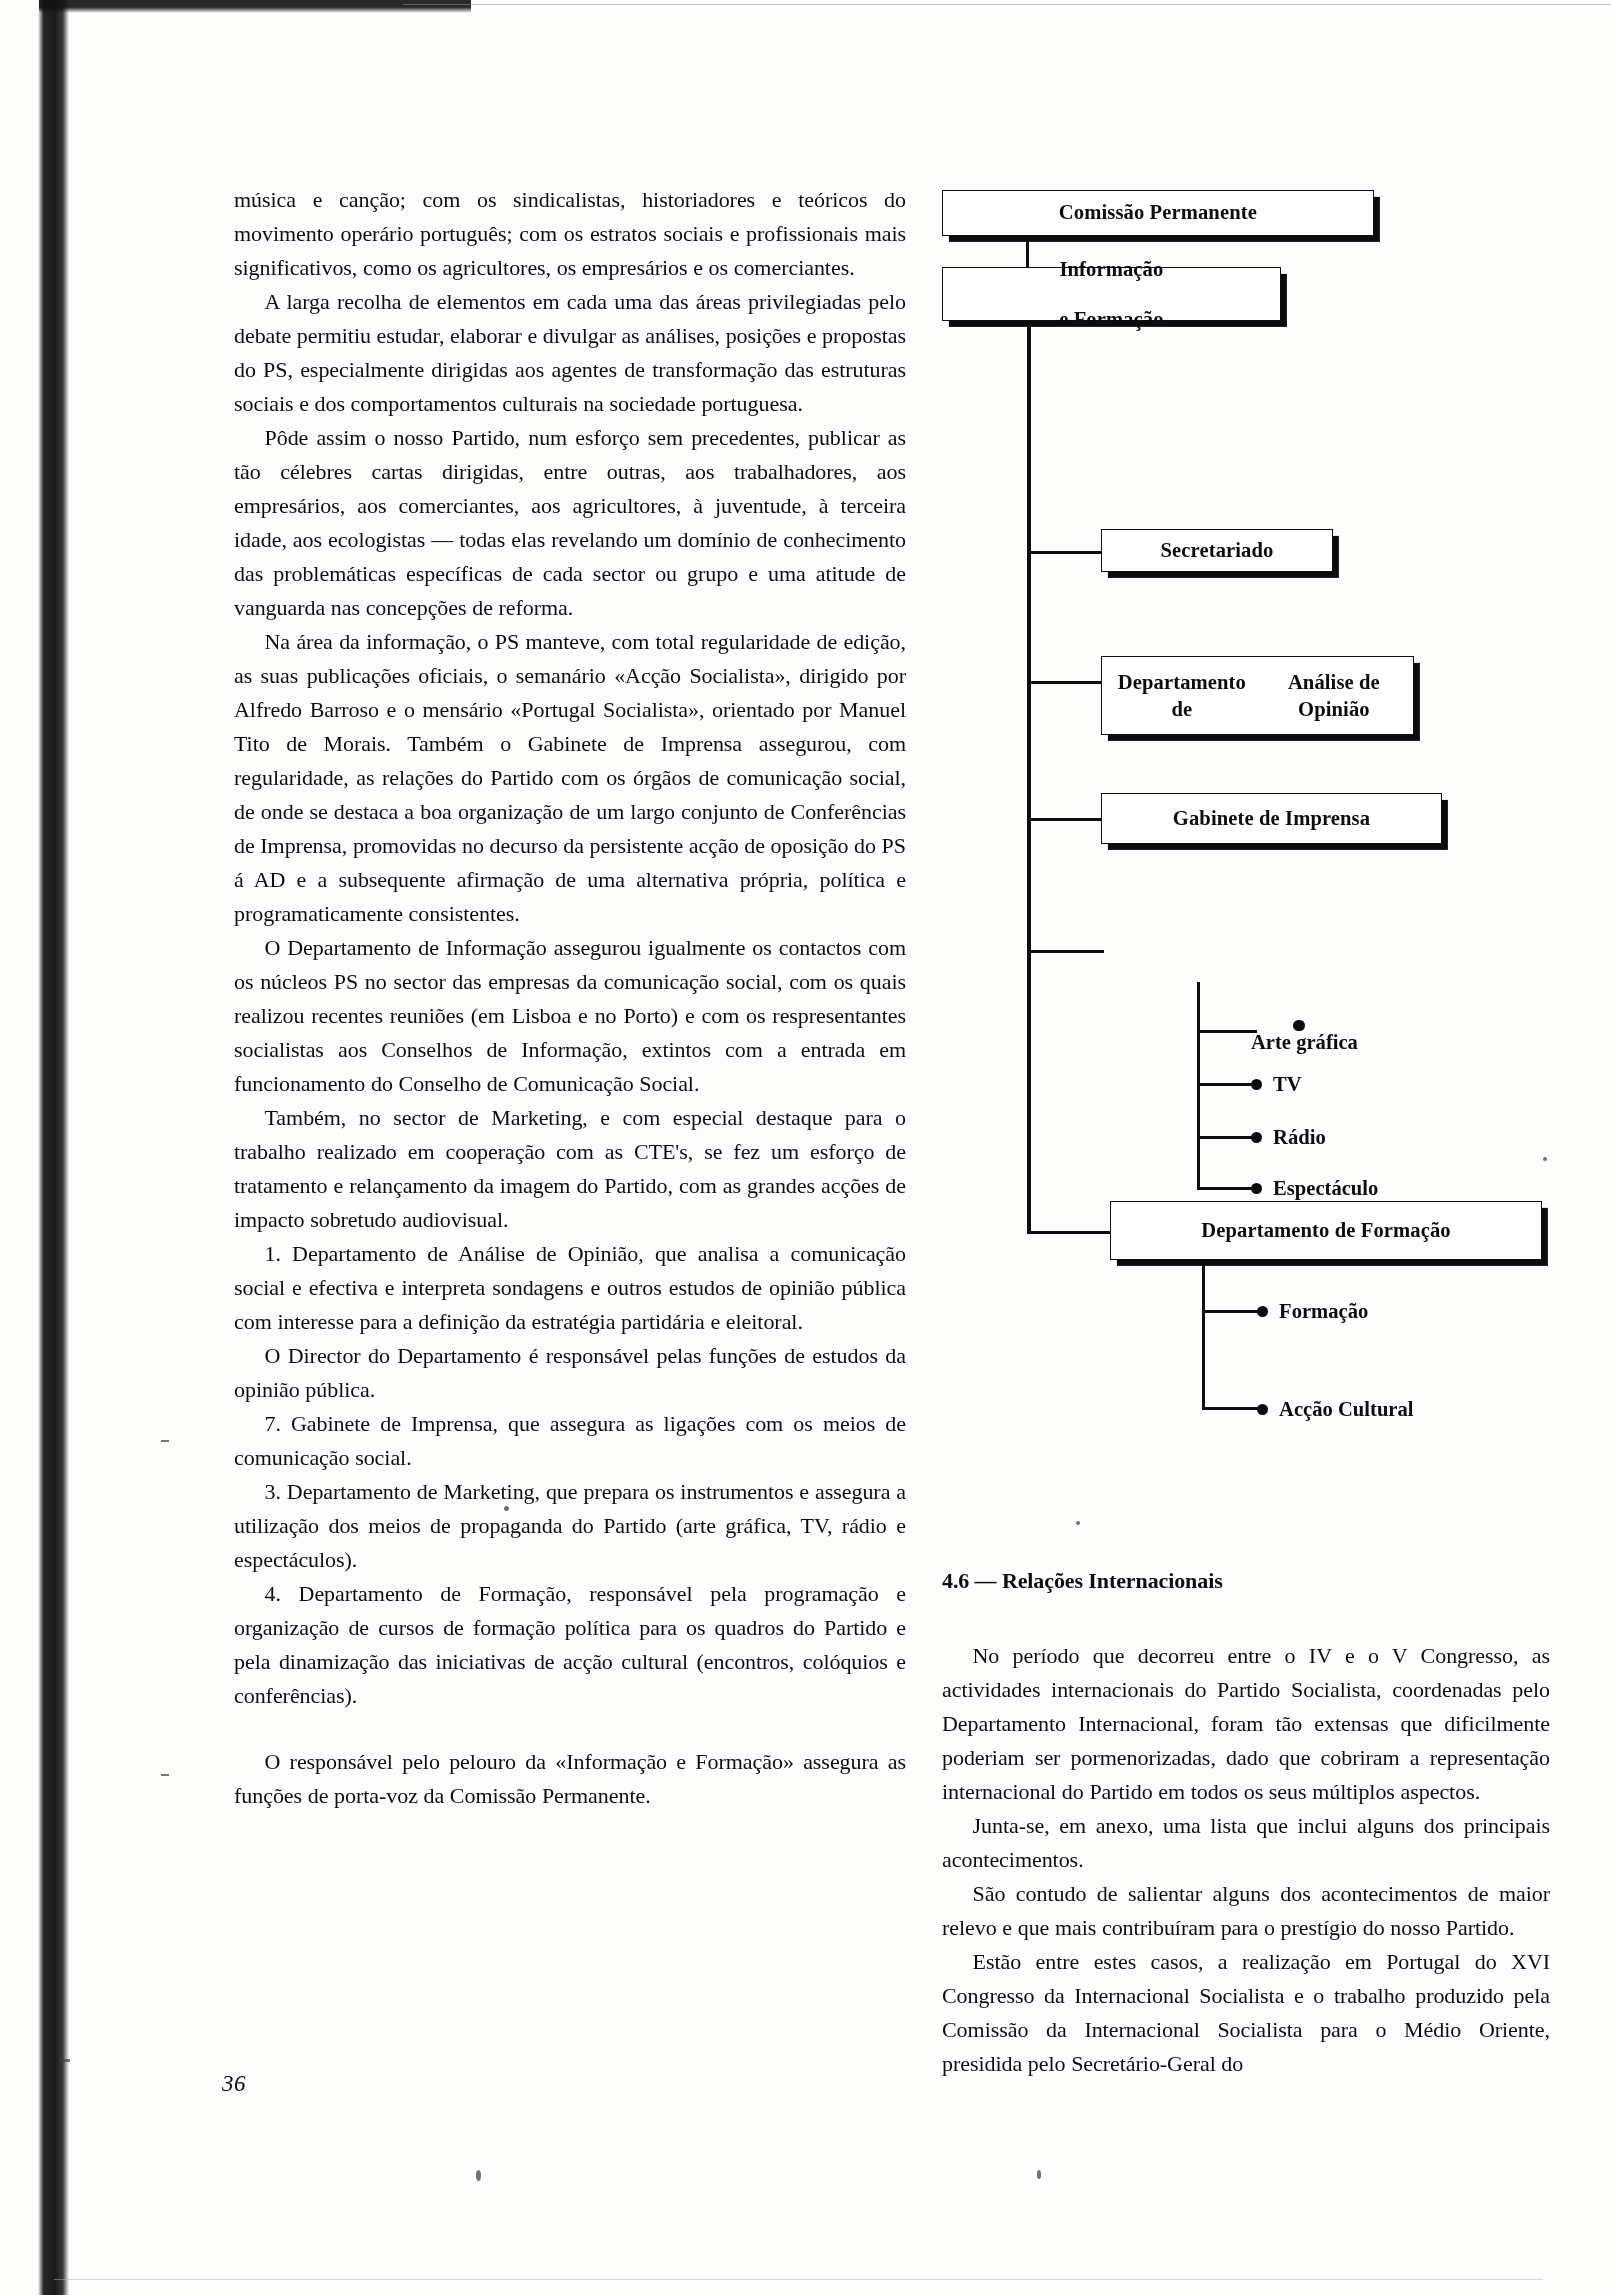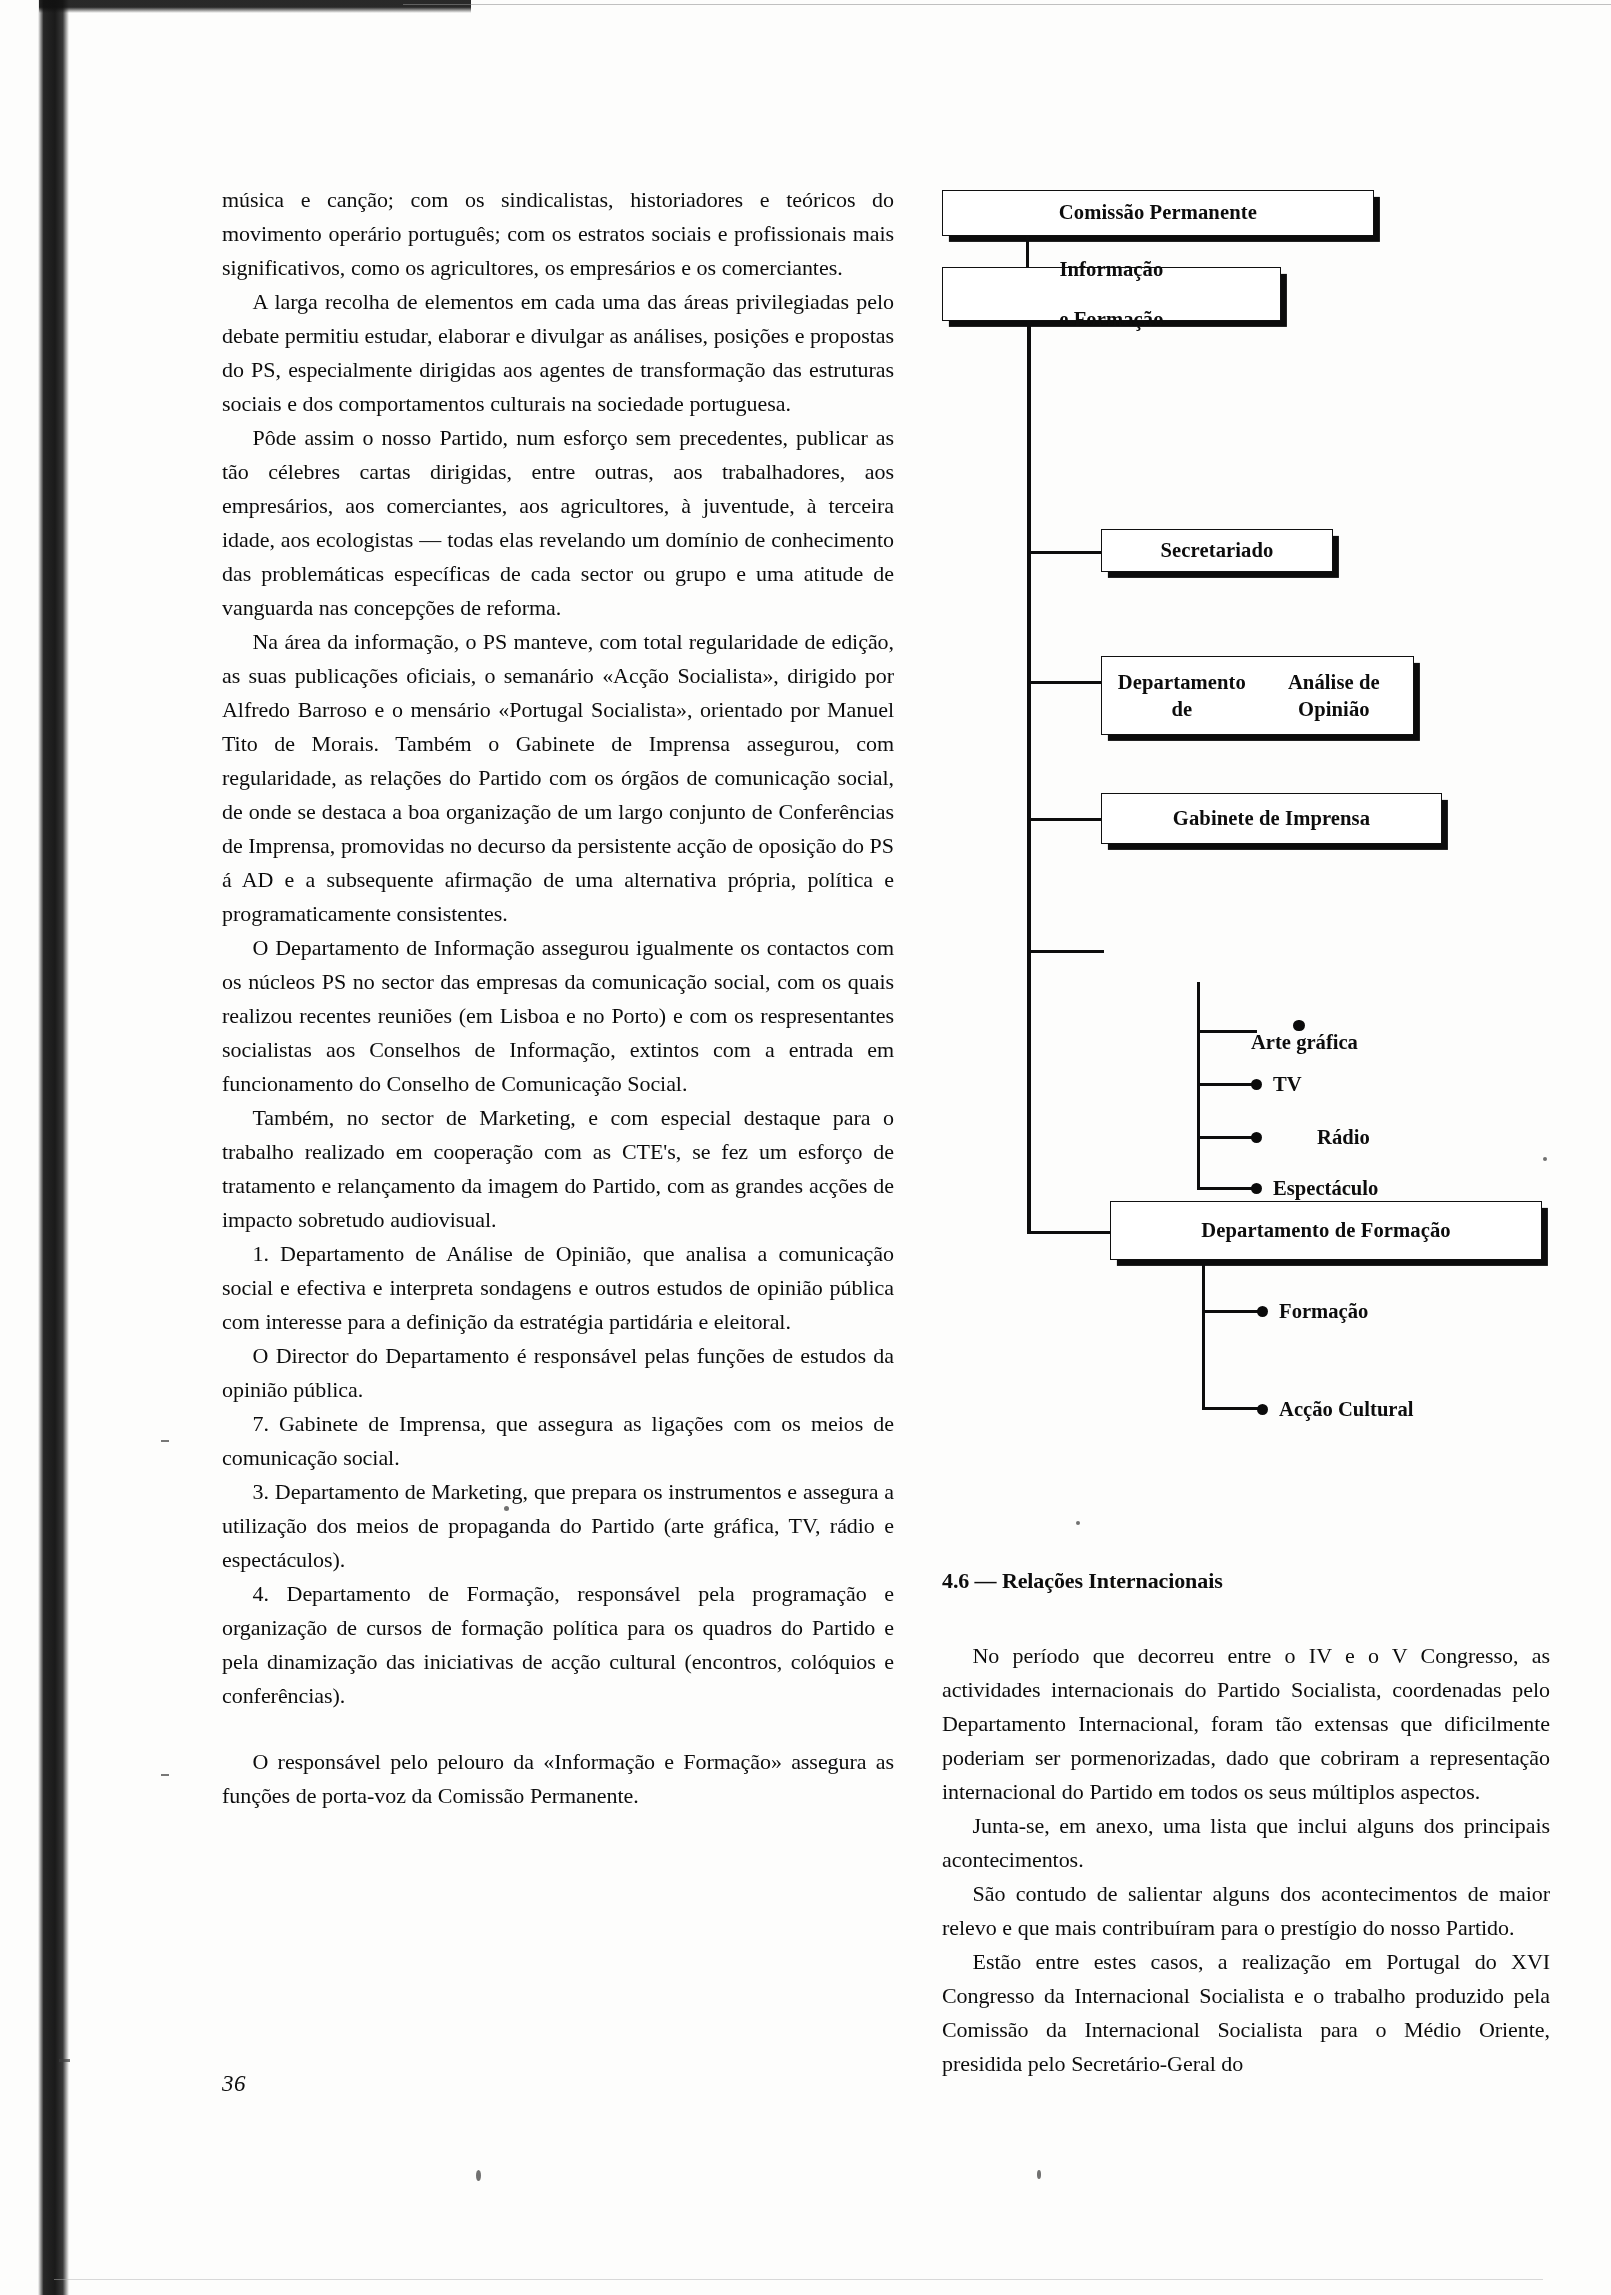--- a/index.html
+++ b/index.html
@@ -71,21 +71,21 @@
     position: absolute;
     background: #3d3d3d;
     opacity: .7;
   }
 
   
   .col {
     position: absolute;
     top: 183px;
   }
-  #col-left  { left: 222px;  width: 672px; }
+  #col-left  { left: 234px;  width: 672px; }
   #col-right { left: 942px; width: 608px; }
 
   .para {
     margin: 0;
     text-align: justify;
     text-justify: inter-word;
     font-size: 22px;
     line-height: 34px;
     letter-spacing: -0.05px;
     word-spacing: 0.2px;
@@ -246,21 +246,21 @@
       <span>Arte gráfica</span>
     </div>
 
     <div class="conn h" style="left:263px; top:898px; width:60px;"></div>
     <div class="leaf" style="left:317px; top:888px;">
       <span class="dot"></span>
       <span>TV</span>
     </div>
 
     <div class="conn h" style="left:263px; top:951px; width:60px;"></div>
-    <div class="leaf" style="left:317px; top:941px;gap:44px;">
+    <div class="leaf" style="left:317px; top:941px;">
       <span class="dot"></span>
       <span>Rádio</span>
     </div>
 
     <div class="conn h" style="left:263px; top:1002px; width:60px;"></div>
     <div class="leaf" style="left:317px; top:992px;">
       <span class="dot"></span>
       <span>Espectáculo</span>
     </div>
 

